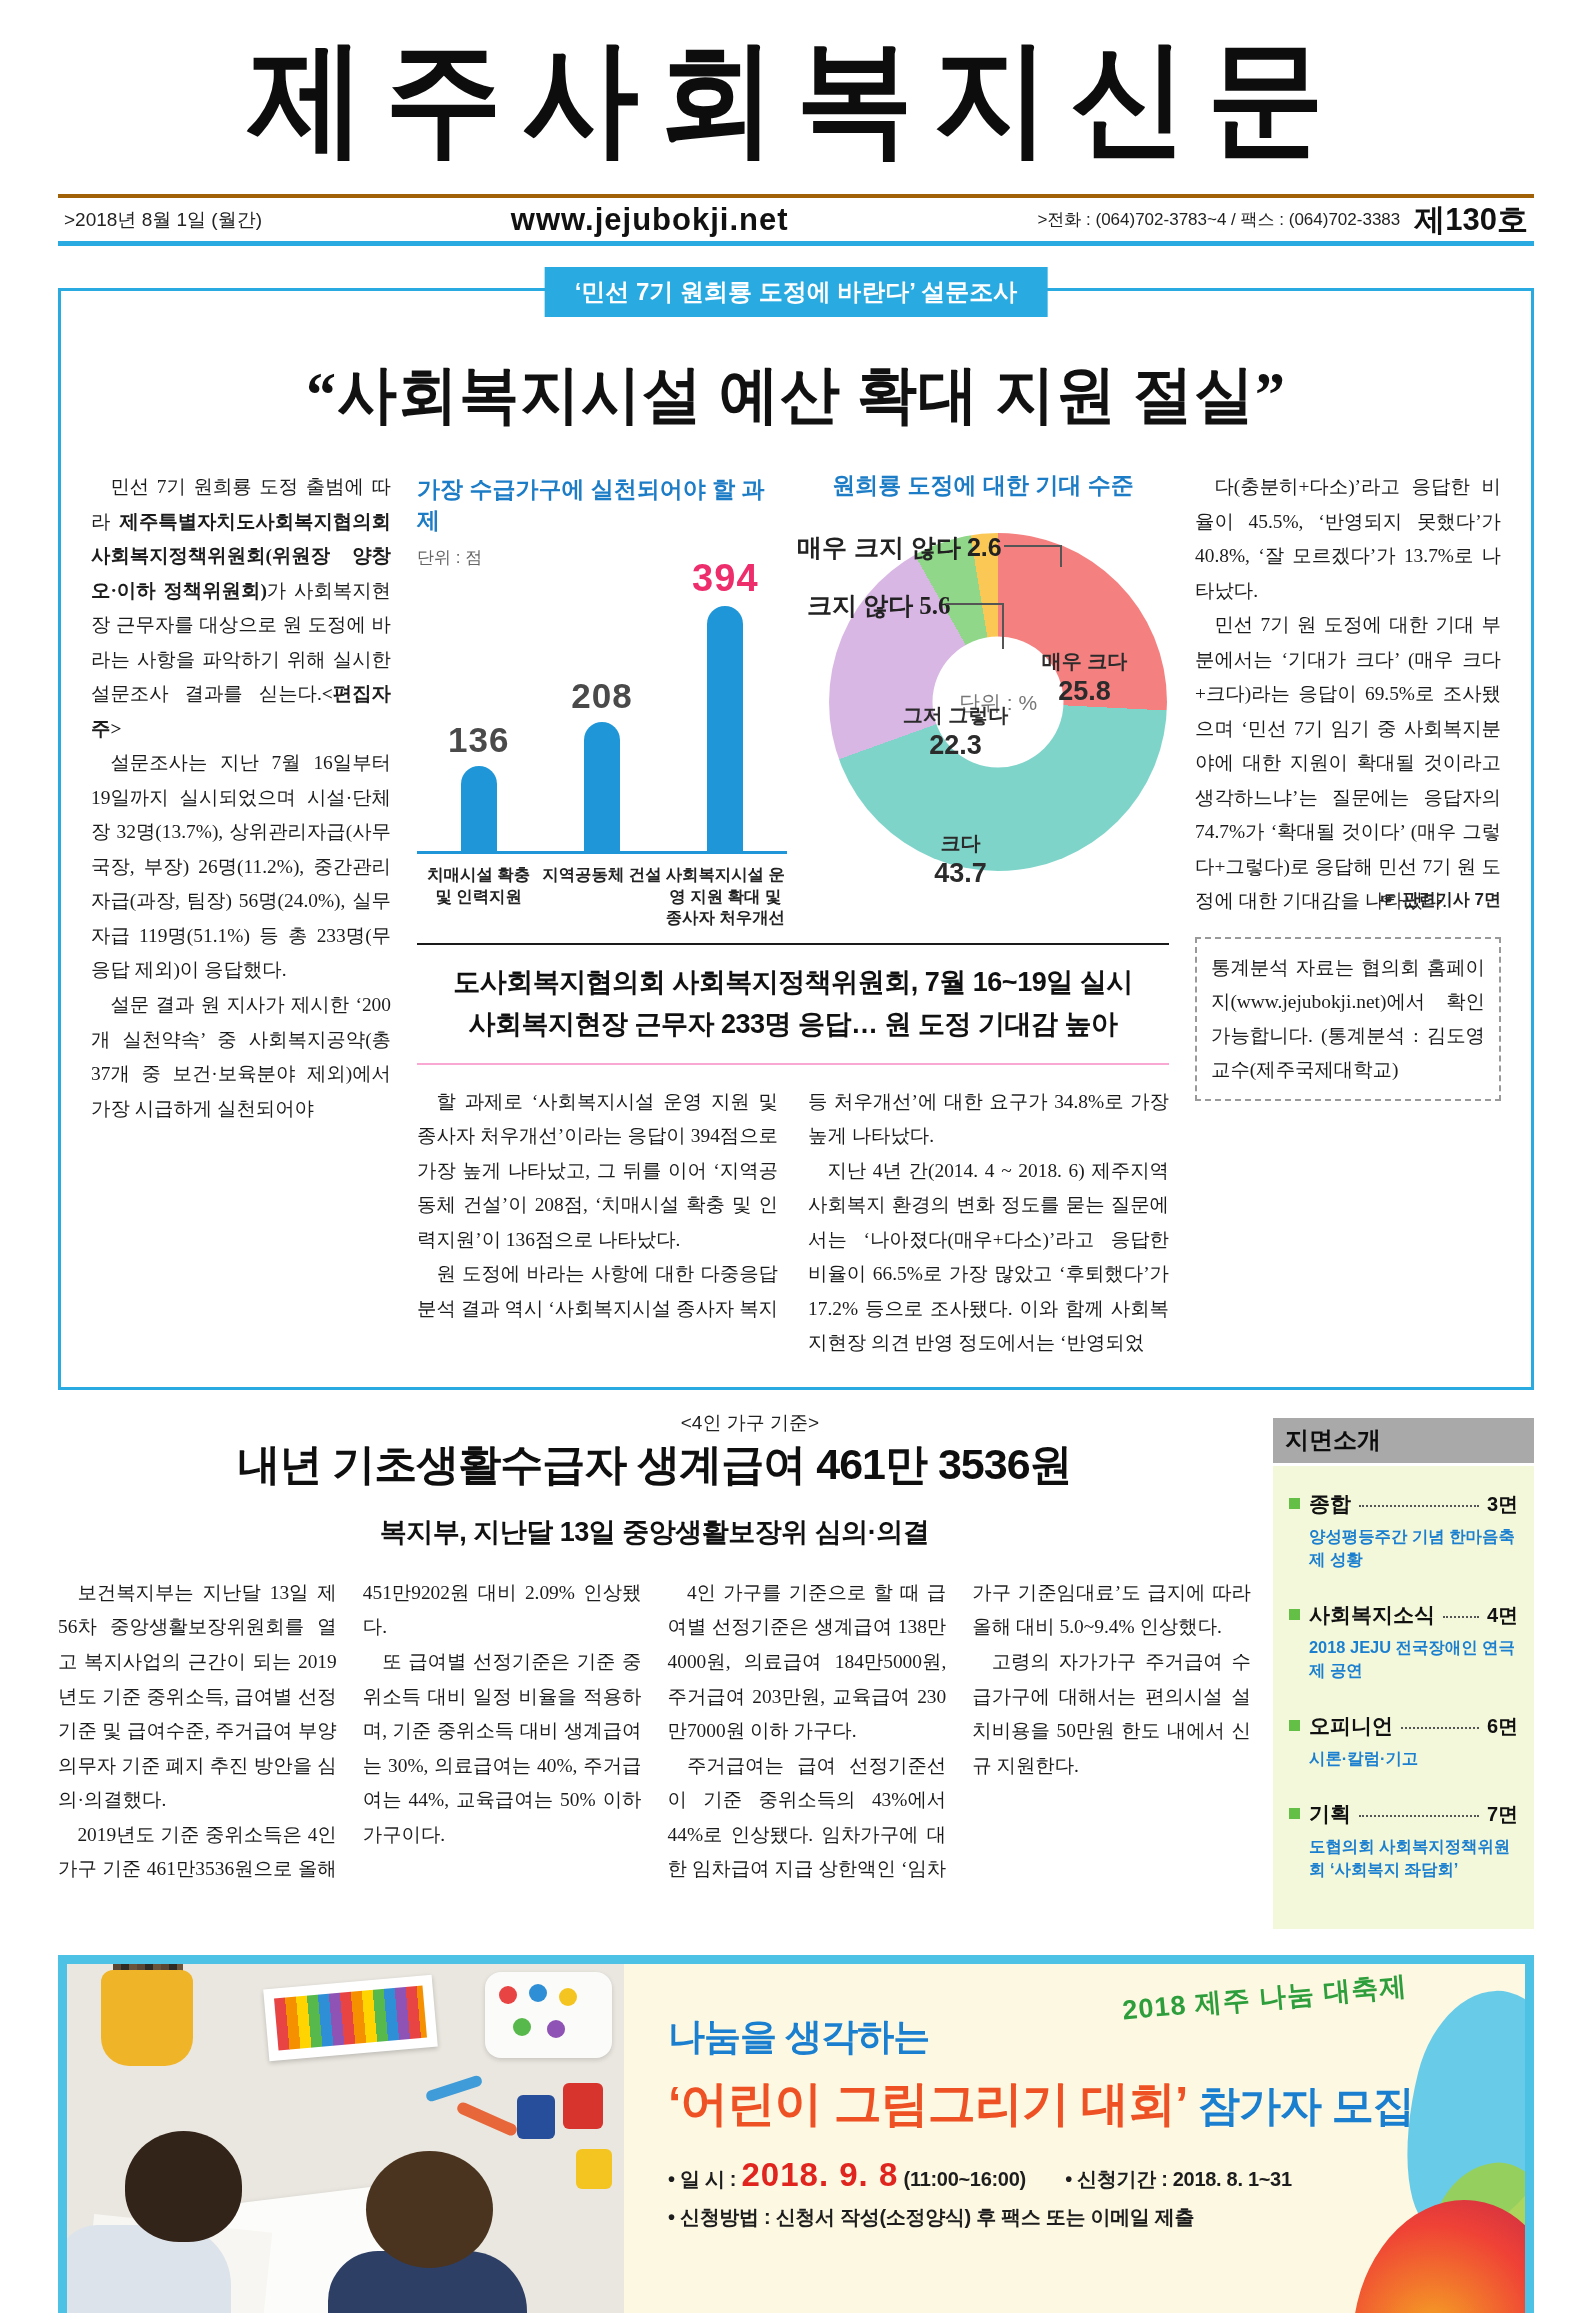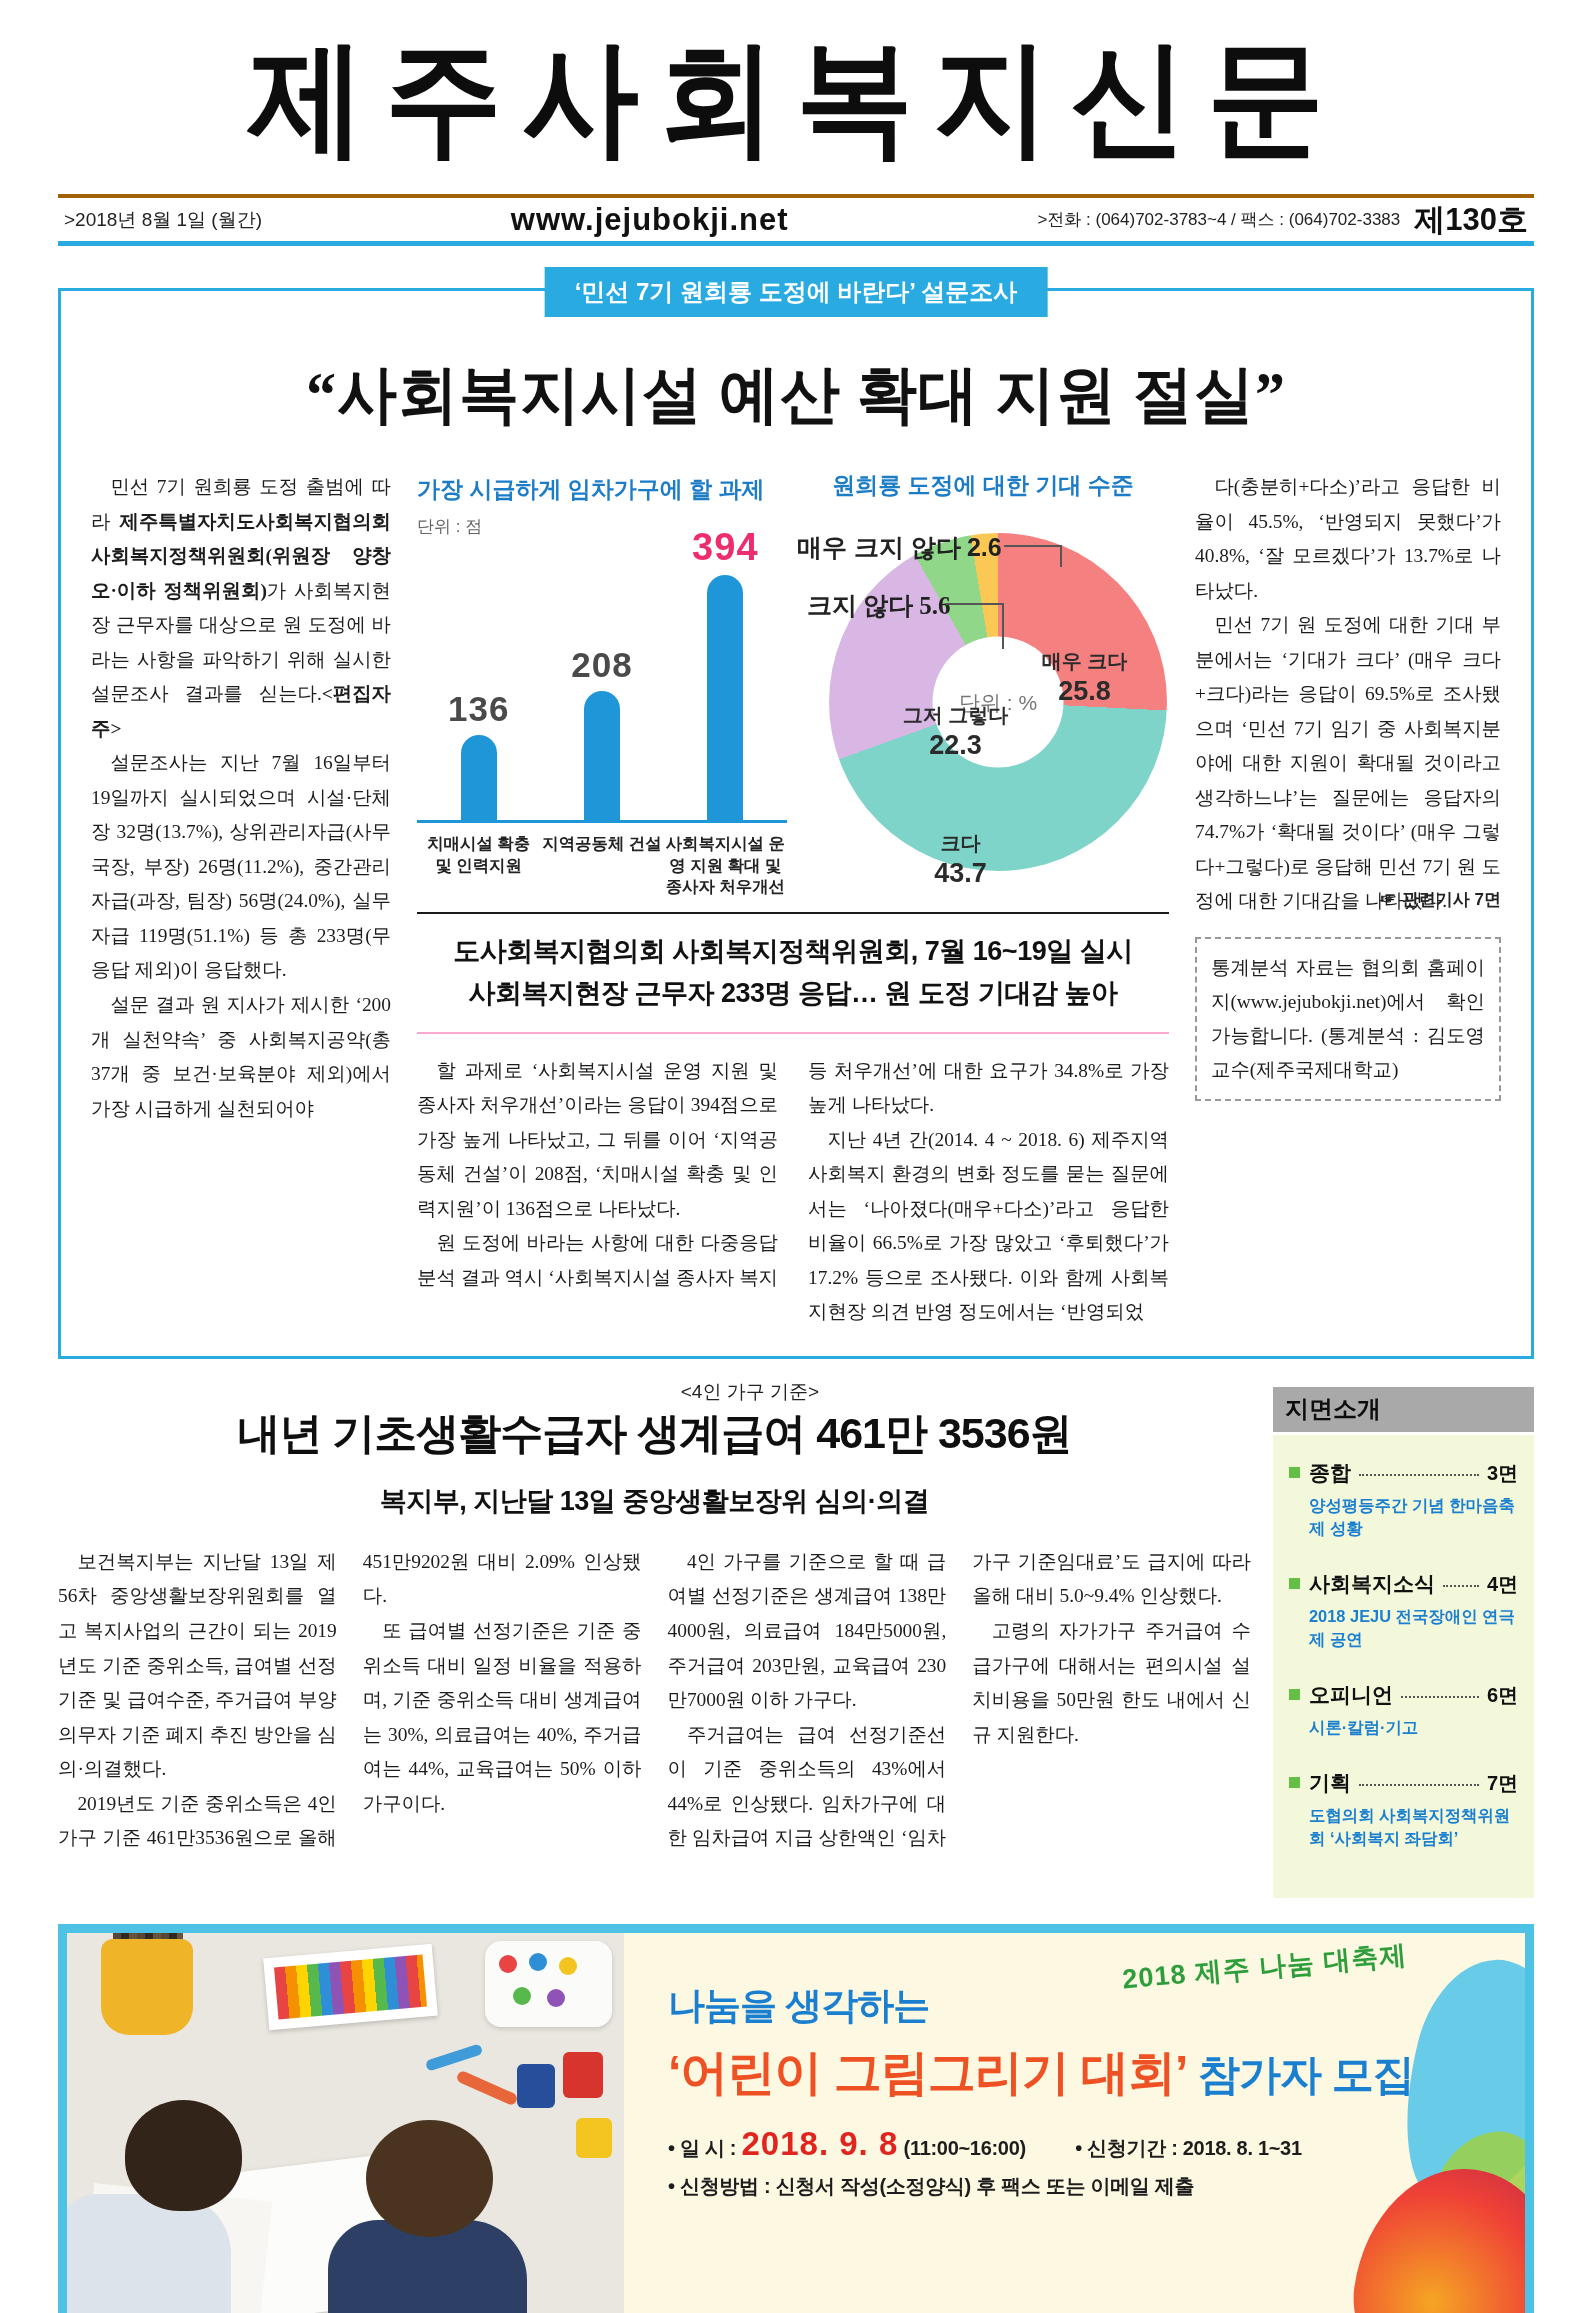--- a/index.html
+++ b/index.html
@@ -192,21 +192,21 @@
         <span>민선 7기 원희룡 도정 출범에 따라 </span><span class="bold">제주특별자치도사회복지협의회 사회복지정책위원회(위원장 양창오·이하 정책위원회)</span><span>가 사회복지현장 근무자를 대상으로 원 도정에 바라는 사항을 파악하기 위해 실시한 설문조사 결과를 싣는다.</span><span class="bold">&lt;편집자 주&gt;</span>
       </p>
       <p>설문조사는 지난 7월 16일부터 19일까지 실시되었으며 시설·단체장 32명(13.7%), 상위관리자급(사무국장, 부장) 26명(11.2%), 중간관리자급(과장, 팀장) 56명(24.0%), 실무자급 119명(51.1%) 등 총 233명(무응답 제외)이 응답했다.</p>
       <p>설문 결과 원 지사가 제시한 ‘200개 실천약속’ 중 사회복지공약(총 37개 중 보건·보육분야 제외)에서 가장 시급하게 실천되어야</p>
     </div>
 
     <div class="col-mid">
       <div class="charts-row">
 
         <div class="bar-chart">
-          <div class="chart-title">가장 시급하게 임차가구에 할 과제</div>
+          <div class="chart-title">가장 수급가구에 실천되어야 할 과제</div>
           <div class="unit-label">단위 : 점</div>
           <div class="bar-area">
             <div class="bar-group">
               <div class="bar-value" style="color: rgb(74, 74, 74);">136</div>
               <div class="bar-rect" style="height: 85px; background: rgb(30, 150, 215);"></div>
             </div>
             <div class="bar-group">
               <div class="bar-value" style="color: rgb(74, 74, 74);">208</div>
               <div class="bar-rect" style="height: 129px; background: rgb(30, 150, 215);"></div>
             </div>
@@ -362,21 +362,21 @@
 
   <div class="ad-content">
     <div class="ad-tag">2018 제주 나눔 대축제</div>
     <div class="ad-title1">나눔을 생각하는</div>
     <div class="ad-title2">
       <span class="hl">‘어린이 그림그리기 대회’</span><span class="sfx"> 참가자 모집</span>
     </div>
     <div class="ad-details">
       <div class="row">
         <span>• 일      시 : </span><span class="ad-date">2018. 9. 8</span><span> (11:00~16:00)</span>
-        <span style="margin-left:44px;">• 신청기간 : 2018. 8. 1~31</span>
+        <span style="margin-left:34px;">• 신청기간 : 2018. 8. 1~31</span>
       </div>
       <div class="row">• 신청방법 : 신청서 작성(소정양식) 후 팩스 또는 이메일 제출</div>
 
     </div>
     <div class="splash splash-blue"></div>
     <div class="splash splash-green"></div>
     <div class="splash splash-orange"></div>
   </div>
 </section>
 

